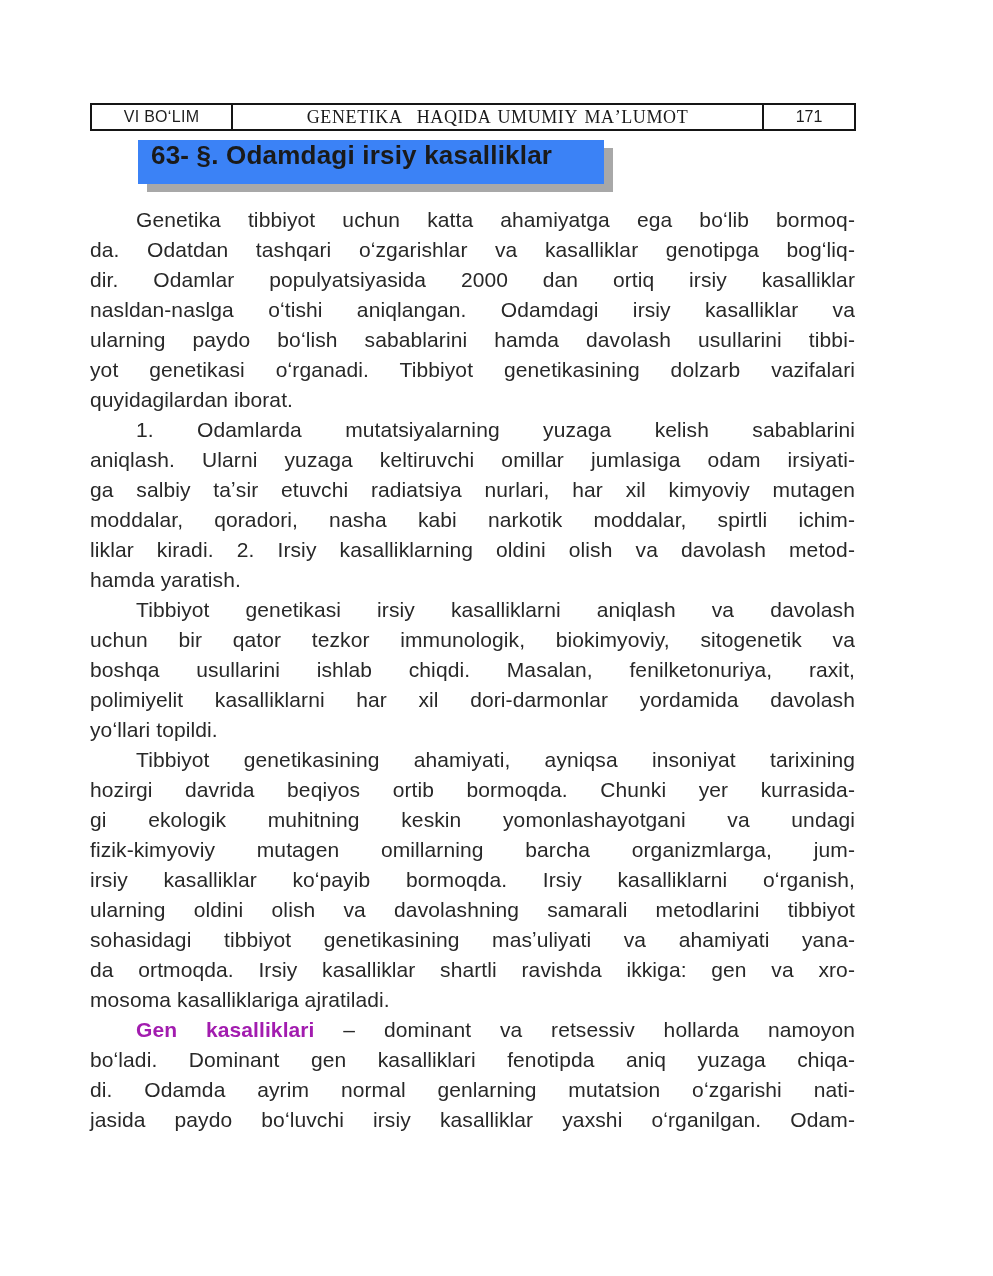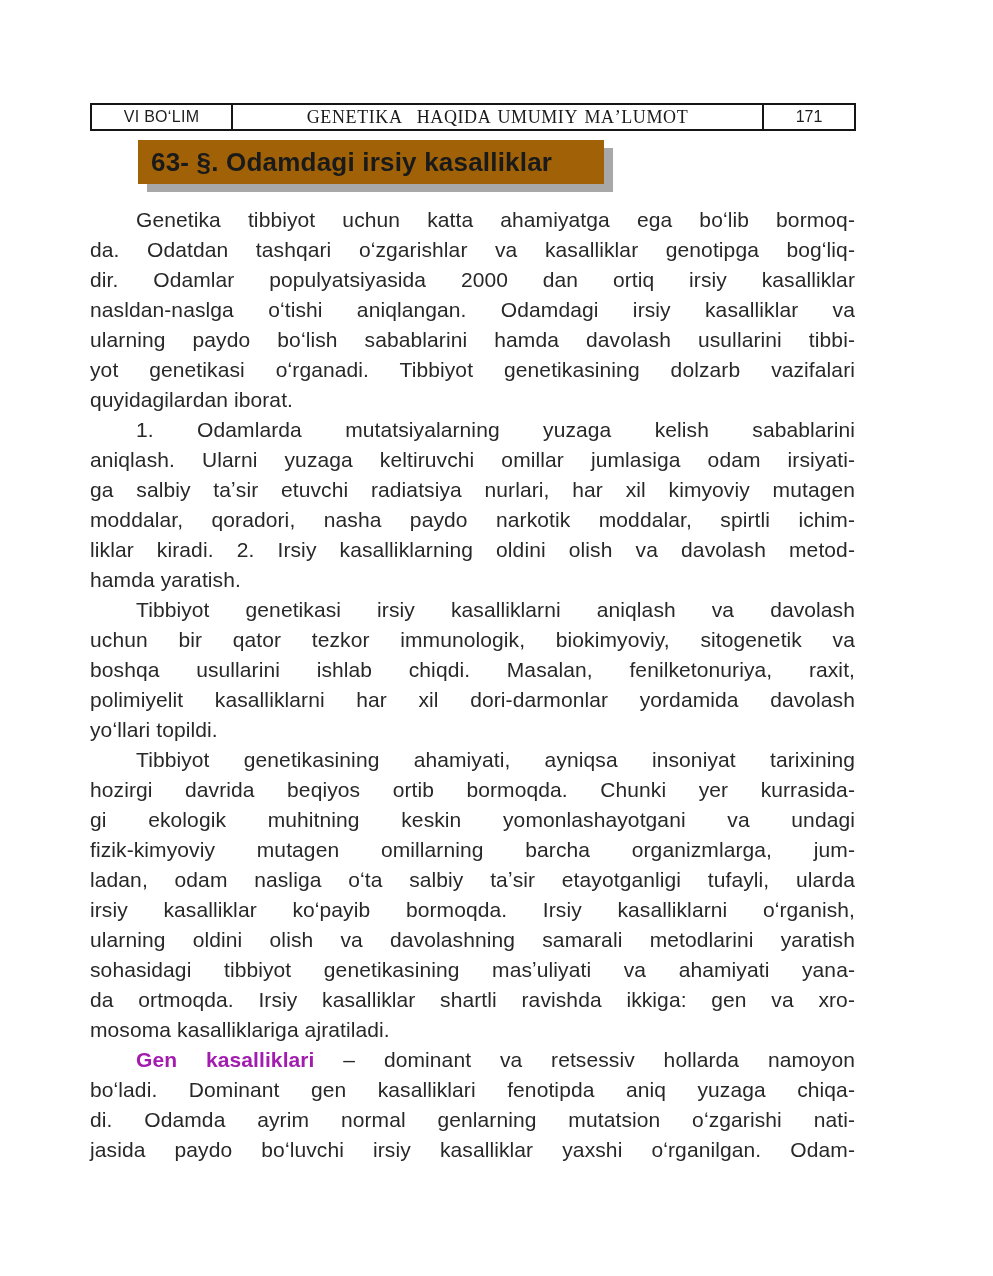--- a/index.html
+++ b/index.html
@@ -33,23 +33,23 @@
     font-family:Liberation Serif, serif;
     font-size:18px;letter-spacing:.6px;word-spacing:2px;color:#1a1a1a;
   }
   .hcell.pagenum{
     width:90px;font-size:16px;color:#1d1d1d;
   }
   
   .title-box{
     position:absolute;left:138px;top:140px;
     width:466px;height:44px;
-    background:#a16207;
+    background:#3b82f6;
     box-shadow:9px 8px 0 #a8a8a8;
-    display:flex;align-items:center;
+    display:flex;align-items:flex-start;
     padding-left:13px;box-sizing:border-box;
   }
   .title-box .title-text{
     font-size:26px;font-weight:bold;color:#1a1a1a;
     letter-spacing:.2px;white-space:nowrap;
   }
   
   .body-text{
     position:absolute;left:90px;top:205px;width:765px;
     font-size:21px;line-height:30px;color:#282828;
@@ -85,37 +85,36 @@
     <div class="line">da. Odatdan tashqari oʻzgarishlar va kasalliklar genotipga bogʻliq-</div>
     <div class="line">dir. Odamlar populyatsiyasida 2000 dan ortiq irsiy kasalliklar</div>
     <div class="line">nasldan-naslga oʻtishi aniqlangan. Odamdagi irsiy kasalliklar va</div>
     <div class="line">ularning paydo boʻlish sabablarini hamda davolash usullarini tibbi-</div>
     <div class="line">yot genetikasi oʻrganadi. Tibbiyot genetikasining dolzarb vazifalari</div>
     <div class="line end">quyidagilardan iborat.</div>
 
     <div class="line first">1. Odamlarda mutatsiyalarning yuzaga kelish sabablarini</div>
     <div class="line">aniqlash. Ularni yuzaga keltiruvchi omillar jumlasiga odam irsiyati-</div>
     <div class="line">ga salbiy taʼsir etuvchi radiatsiya nurlari, har xil kimyoviy mutagen</div>
-    <div class="line">moddalar, qoradori, nasha paydo narkotik moddalar, spirtli ichim-</div>
+    <div class="line">moddalar, qoradori, nasha kabi narkotik moddalar, spirtli ichim-</div>
     <div class="line">liklar kiradi. 2. Irsiy kasalliklarning oldini olish va davolash metod-</div>
     <div class="line end">hamda yaratish.</div>
 
     <div class="line first">Tibbiyot genetikasi irsiy kasalliklarni aniqlash va davolash</div>
     <div class="line">uchun bir qator tezkor immunologik, biokimyoviy, sitogenetik va</div>
     <div class="line">boshqa usullarini ishlab chiqdi. Masalan, fenilketonuriya, raxit,</div>
     <div class="line">polimiyelit kasalliklarni har xil dori-darmonlar yordamida davolash</div>
     <div class="line end">yoʻllari topildi.</div>
 
     <div class="line first">Tibbiyot genetikasining ahamiyati, ayniqsa insoniyat tarixining</div>
     <div class="line">hozirgi davrida beqiyos ortib bormoqda. Chunki yer kurrasida-</div>
     <div class="line">gi ekologik muhitning keskin yomonlashayotgani va undagi</div>
     <div class="line">fizik-kimyoviy mutagen omillarning barcha organizmlarga, jum-</div>
-    <div class="line">ladan, odam nasliga oʻta salbiy taʼsir etayotganligi tufayli, ularda</div>
     <div class="line">irsiy kasalliklar koʻpayib bormoqda. Irsiy kasalliklarni oʻrganish,</div>
-    <div class="line">ularning oldini olish va davolashning samarali metodlarini yaratish</div>
+    <div class="line">ularning oldini olish va davolashning samarali metodlarini tibbiyot</div>
     <div class="line">sohasidagi tibbiyot genetikasining masʼuliyati va ahamiyati yana-</div>
     <div class="line">da ortmoqda. Irsiy kasalliklar shartli ravishda ikkiga: gen va xro-</div>
     <div class="line end">mosoma kasalliklariga ajratiladi.</div>
 
     <div class="line first"><b>Gen kasalliklari</b><span> – dominant va retsessiv hollarda namoyon</span></div>
     <div class="line">boʻladi. Dominant gen kasalliklari fenotipda aniq yuzaga chiqa-</div>
     <div class="line">di. Odamda ayrim normal genlarning mutatsion oʻzgarishi nati-</div>
     <div class="line">jasida paydo boʻluvchi irsiy kasalliklar yaxshi oʻrganilgan. Odam-</div>
   </div>
 

